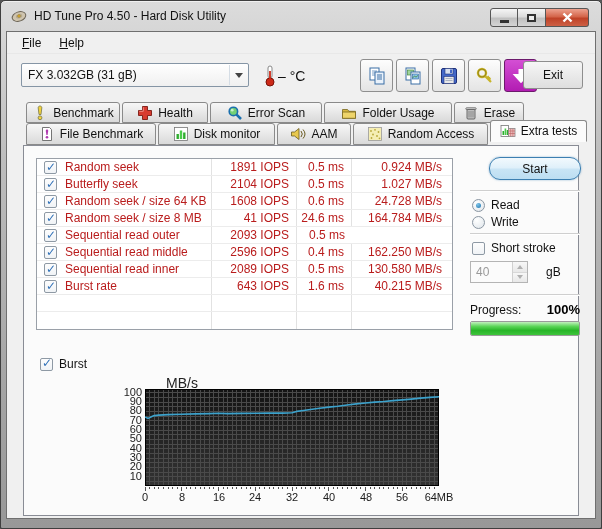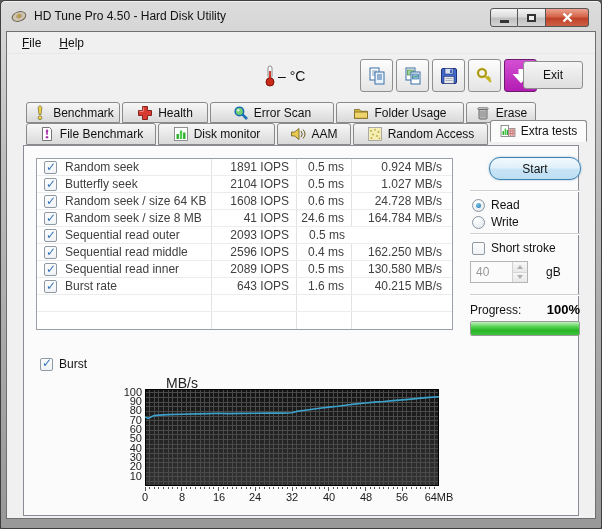--- a/index.html
+++ b/index.html
@@ -66,21 +66,21 @@
   }
   .tabrow.r2 .tab { height:22px; }
   .tab.active { background:#fbfbfb; height:25px; margin-top:-3px; border-bottom:1px solid #fbfbfb; z-index:3; }
   .ticon { display:flex; width:16px; height:16px; }
   
   .page { position:relative; margin:0 16px; height:371px; background:#fbfbfb; border:1px solid #898c95; margin-top:-1px; }
   
   .rtable { position:absolute; left:12px; top:12px; width:417px; border:1px solid #9aa0a8; background:#fff; }
   .trow { display:flex; height:17px; border-bottom:1px solid #ececec; }
   .trow.head { height:21px; border-bottom:1px solid #c6c6c6; background:linear-gradient(180deg,#fdfdfd,#f1f1f1); }
-  .tcell { border-right:1px solid #e2e2e2; font-size:12px; color:#404040; line-height:16px; overflow:hidden; white-space:nowrap; }
+  .tcell { border-right:1px solid #e2e2e2; font-size:12px; color:#b91c1c; line-height:16px; overflow:hidden; white-space:nowrap; }
   .trow.head .tcell { line-height:20px; color:#222; }
   .tcell:last-child { border-right:none; }
   .c-test { width:175px; display:flex; align-items:center; padding-left:4px; }
   .c-io { width:85px; text-align:right; padding-right:7px; }
   .c-time { width:55px; text-align:right; padding-right:7px; }
   .c-tr { width:97px; text-align:right; padding-right:7px; }
   .trow.head .c-test { padding-left:8px; }
   
   .cb { position:relative; display:inline-block; width:13px; height:13px; border:1px solid #8e99a4; border-radius:2px;
         background:linear-gradient(180deg,#fdfdfd,#f0f3f6); flex:0 0 13px; }
@@ -148,20 +148,26 @@
     </div>
   </div>
 
   <div class="client">
     <div class="menubar">
       <span class="menu-item">File</span>
       <span class="menu-item">Help</span>
     </div>
 
     <div class="toolbar">
+      <div class="combo">
+        <span>FX 3.032GB (31 gB)</span>
+        <div class="arrow-zone">
+            <div class="tri-down"></div>
+          </div>
+      </div>
       <div class="therm">
         <svg width="17" height="24" viewBox="0 0 17 24">
           <rect x="7" y="2" width="4" height="12" rx="2" fill="#fff" stroke="#888"></rect>
           <circle cx="9" cy="18" r="4" fill="#cc2a18" stroke="#7a1208"></circle>
           <rect x="8.1" y="7" width="1.8" height="10" fill="#cc2a18"></rect>
         </svg>
         <span>– °C</span>
       </div>
       <div class="tb-buttons">
         <div class="tbbtn">
@@ -218,21 +224,21 @@
           </svg>
           <span>Benchmark</span>
         </div>
         <div class="tab" style="width:86px">
           <svg class="ticon" viewBox="0 0 16 16">
             <path d="M5.5 1.5 h5 v4 h4 v5 h-4 v4 h-5 v-4 h-4 v-5 h4 Z" fill="#d83b30" stroke="#7a1a12" stroke-width="0.9"></path>
             <path d="M6.3 2.3 v4 h-4" fill="none" stroke="#f2978e" stroke-width="0.9"></path>
           </svg>
           <span>Health</span>
         </div>
-        <div class="tab" style="width:124px">
+        <div class="tab" style="width:112px">
           <svg class="ticon" viewBox="0 0 16 16">
             <circle cx="6.4" cy="6.4" r="4.2" fill="#74d074" stroke="#1a6fae" stroke-width="1.6"></circle>
             <circle cx="5.2" cy="5.2" r="1.4" fill="#c8f0c8"></circle>
             <line x1="9.6" y1="9.6" x2="14" y2="14" stroke="#1a6fae" stroke-width="2.6"></line>
           </svg>
           <span>Error Scan</span>
         </div>
         <div class="tab" style="width:128px">
           <svg class="ticon" viewBox="0 0 16 16">
             <path d="M1.5 4.5 h5 l1.5 1.8 h6.5 v7 h-13 Z" fill="#d8b840" stroke="#7a6820" stroke-width="0.8"></path>

